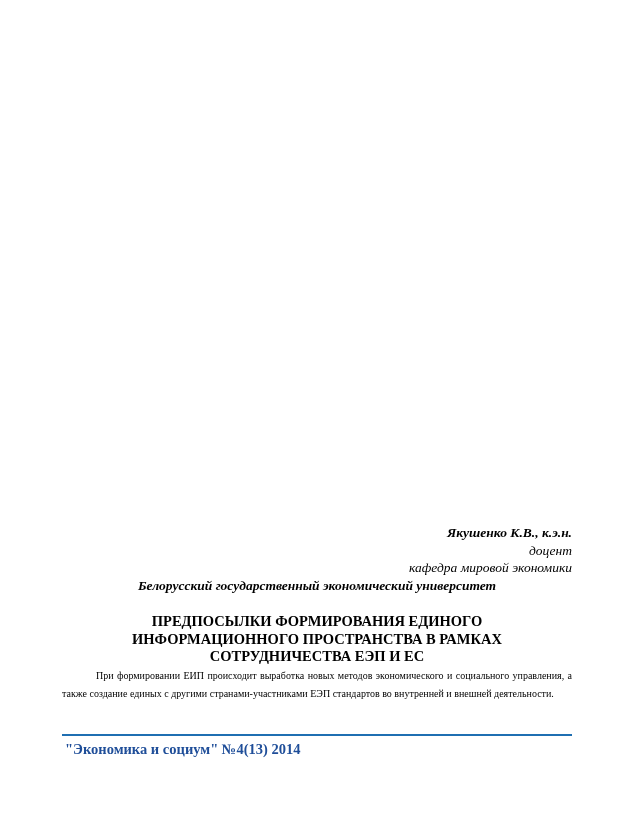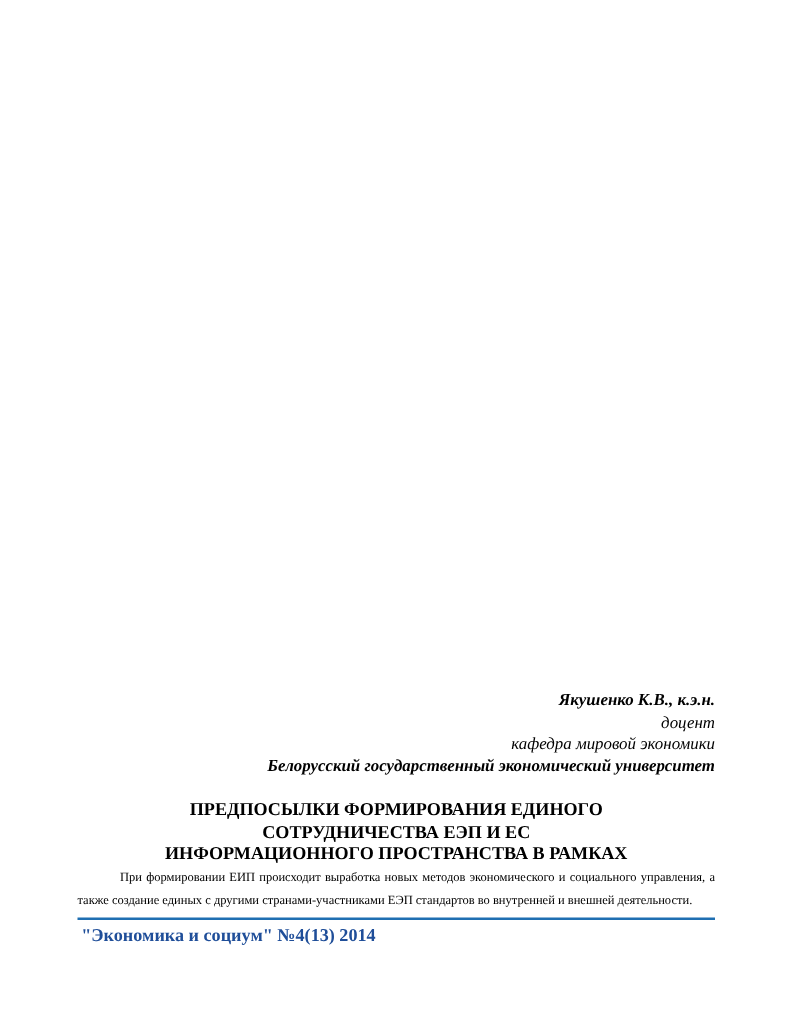--- a/index.html
+++ b/index.html
@@ -15,38 +15,39 @@
     width: 634px;
     height: 820px;
     background: #ffffff;
     overflow: hidden;
     box-sizing: border-box;
   }
   .content {
     position: absolute;
     left: 62px;
     right: 62px;
-    top: 551px;
+    top: 524px;
     font-family: Liberation Serif, serif;
   }
   .author-block {
     text-align: right;
     font-style: italic;
     font-size: 13.5px;
     line-height: 17.5px;
     color: #000;
   }
   .author-name {
     font-weight: bold;
   }
   .author-line {
     font-weight: normal;
   }
   .author-line.bold {
     font-weight: bold;
+    text-align: center;
   }
   .title {
     margin-top: 19px;
     text-align: center;
     font-weight: bold;
     font-size: 14.5px;
     line-height: 17.5px;
     text-transform: uppercase;
     color: #000;
   }
@@ -118,22 +119,22 @@
 
     <div class="author-block">
       <div class="author-name">Якушенко К.В., к.э.н.</div>
       <div class="author-line">доцент</div>
       <div class="author-line">кафедра мировой экономики</div>
       <div class="author-line bold">Белорусский государственный экономический университет</div>
     </div>
 
     <div class="title">
       <div>ПРЕДПОСЫЛКИ ФОРМИРОВАНИЯ ЕДИНОГО</div>
+      <div>ИНФОРМАЦИОННОГО ПРОСТРАНСТВА В РАМКАХ</div>
       <div>СОТРУДНИЧЕСТВА ЕЭП И ЕС</div>
-      <div>ИНФОРМАЦИОННОГО ПРОСТРАНСТВА В РАМКАХ</div>
     </div>
 
     <div class="body-text">При формировании ЕИП происходит выработка новых методов экономического и социального управления, а также создание единых с другими странами-участниками ЕЭП стандартов во внутренней и внешней деятельности.</div>
 
   </div>
 
   <div class="footer">
     <div class="footer-rule"></div>
     <div class="footer-left">"Экономика и социум" №4(13) 2014</div>
   </div>

